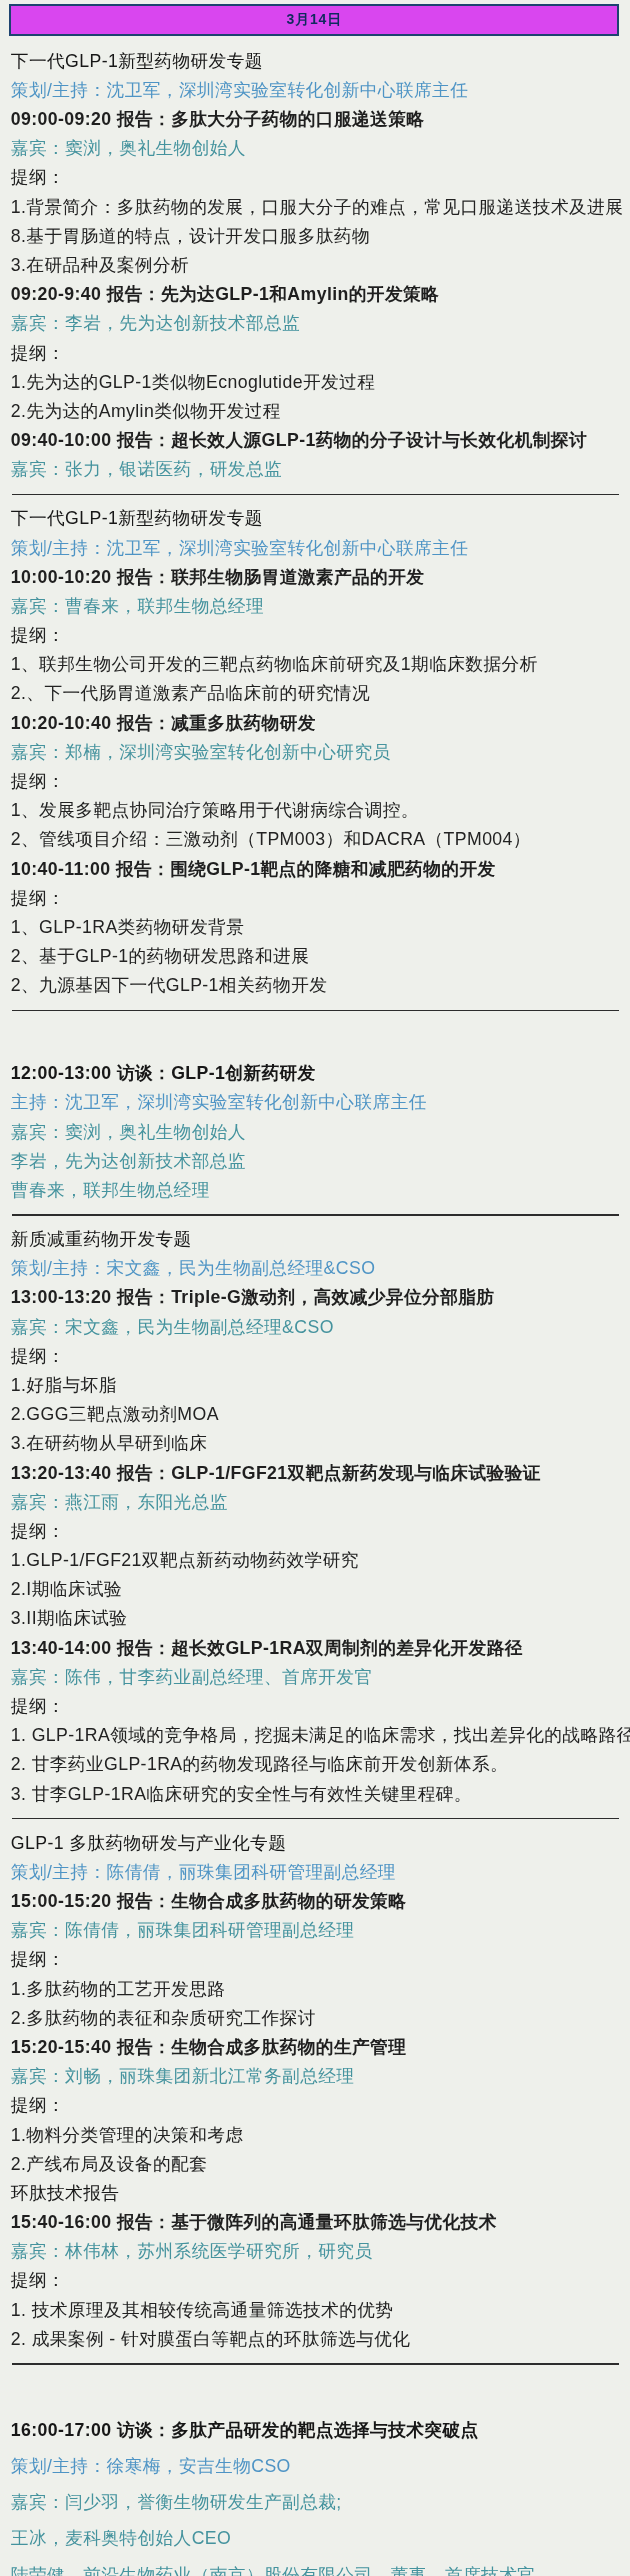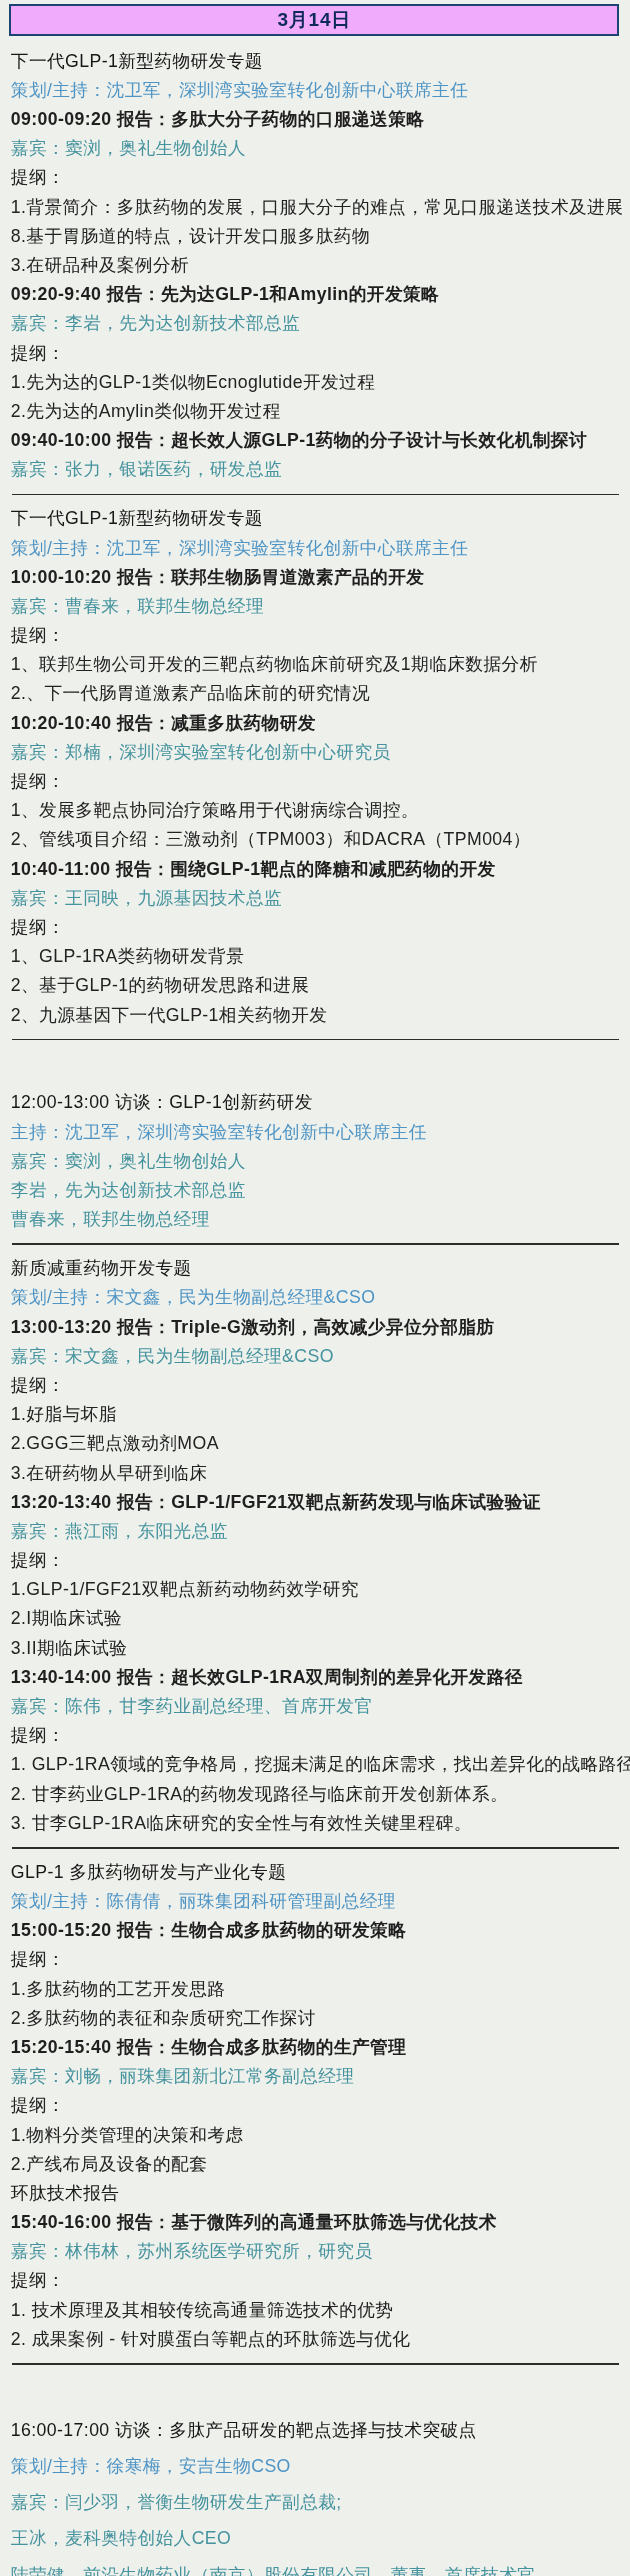--- a/index.html
+++ b/index.html
@@ -6,39 +6,39 @@
   body{
     width:631px;
     background:#eef0eb;
     font-family:"Liberation Sans","DejaVu Sans",sans-serif;
     color:#202020;
   }
   .page{width:631px;min-height:2576px;box-sizing:border-box;padding-bottom:3.1px;}
   .date-bar{
     margin:3.9px 11.6px 1.5px 9.2px;
     height:28px;
-    background:#f0abfc;
+    background:#d946ef;
     border:2.3px solid #1d4370;
     display:flex;align-items:center;justify-content:center;
     color:#102a5e;
     font-weight:bold;
-    font-size:19px;
+    font-size:14px;
     letter-spacing:0.8px;
   }
   .content{padding:9.2px 10.8px 0 10.8px;}
   .line{
     font-size:17.7px;
     line-height:23px;
     padding:3.1px 0;
     color:#222222;
     letter-spacing:0.4px;
     white-space:nowrap;
   }
   .line.title{font-weight:400;color:#171717;}
-  .line.interview-title{font-weight:400;color:#171717;margin-top:48px;}
+  .line.interview-title{font-weight:700;color:#171717;margin-top:48px;}
   .line.time{font-weight:600;color:#1f1f1f;}
   .line.outline{font-weight:500;}
   .line.item{font-weight:500;}
   .line.planner{color:#4e94c5;font-weight:400;}
   .line.guest{color:#45939e;font-weight:400;}
   .divider{height:1.5px;background:#2c2c2c;margin:9.2px 1.5px;}
   .section.spacious .line{padding:6.2px 0 7px;}
 </style>
 </head>
 <body>
@@ -73,21 +73,20 @@
         <div class="line guest">嘉宾：曹春来，联邦生物总经理</div>
         <div class="line outline">提纲：</div>
         <div class="line item">1、联邦生物公司开发的三靶点药物临床前研究及1期临床数据分析</div>
         <div class="line item">2.、下一代肠胃道激素产品临床前的研究情况</div>
         <div class="line time">10:20-10:40 报告：减重多肽药物研发</div>
         <div class="line guest">嘉宾：郑楠，深圳湾实验室转化创新中心研究员</div>
         <div class="line outline">提纲：</div>
         <div class="line item">1、发展多靶点协同治疗策略用于代谢病综合调控。</div>
         <div class="line item">2、管线项目介绍：三激动剂（TPM003）和DACRA（TPM004）</div>
         <div class="line time">10:40-11:00 报告：围绕GLP-1靶点的降糖和减肥药物的开发</div>
-        <div class="line guest">嘉宾：王同映，九源基因技术总监</div>
         <div class="line outline">提纲：</div>
         <div class="line item">1、GLP-1RA类药物研发背景</div>
         <div class="line item">2、基于GLP-1的药物研发思路和进展</div>
         <div class="line item">2、九源基因下一代GLP-1相关药物开发</div>
       </div>
       <div class="divider"></div>
       <div class="section">
         <div class="line interview-title">12:00-13:00 访谈：GLP-1创新药研发</div>
         <div class="line planner">主持：沈卫军，深圳湾实验室转化创新中心联席主任</div>
         <div class="line guest">嘉宾：窦浏，奥礼生物创始人</div>
@@ -115,20 +114,21 @@
         <div class="line outline">提纲：</div>
         <div class="line item">1. GLP-1RA领域的竞争格局，挖掘未满足的临床需求，找出差异化的战略路径。</div>
         <div class="line item">2. 甘李药业GLP-1RA的药物发现路径与临床前开发创新体系。</div>
         <div class="line item">3. 甘李GLP-1RA临床研究的安全性与有效性关键里程碑。</div>
       </div>
       <div class="divider"></div>
       <div class="section">
         <div class="line title">GLP-1 多肽药物研发与产业化专题</div>
         <div class="line planner">策划/主持：陈倩倩，丽珠集团科研管理副总经理</div>
         <div class="line time">15:00-15:20 报告：生物合成多肽药物的研发策略</div>
+        <div class="line guest">嘉宾：陈倩倩，丽珠集团科研管理副总经理</div>
         <div class="line outline">提纲：</div>
         <div class="line item">1.多肽药物的工艺开发思路</div>
         <div class="line item">2.多肽药物的表征和杂质研究工作探讨</div>
         <div class="line time">15:20-15:40 报告：生物合成多肽药物的生产管理</div>
         <div class="line guest">嘉宾：刘畅，丽珠集团新北江常务副总经理</div>
         <div class="line outline">提纲：</div>
         <div class="line item">1.物料分类管理的决策和考虑</div>
         <div class="line item">2.产线布局及设备的配套</div>
       </div>
       <div class="section">

